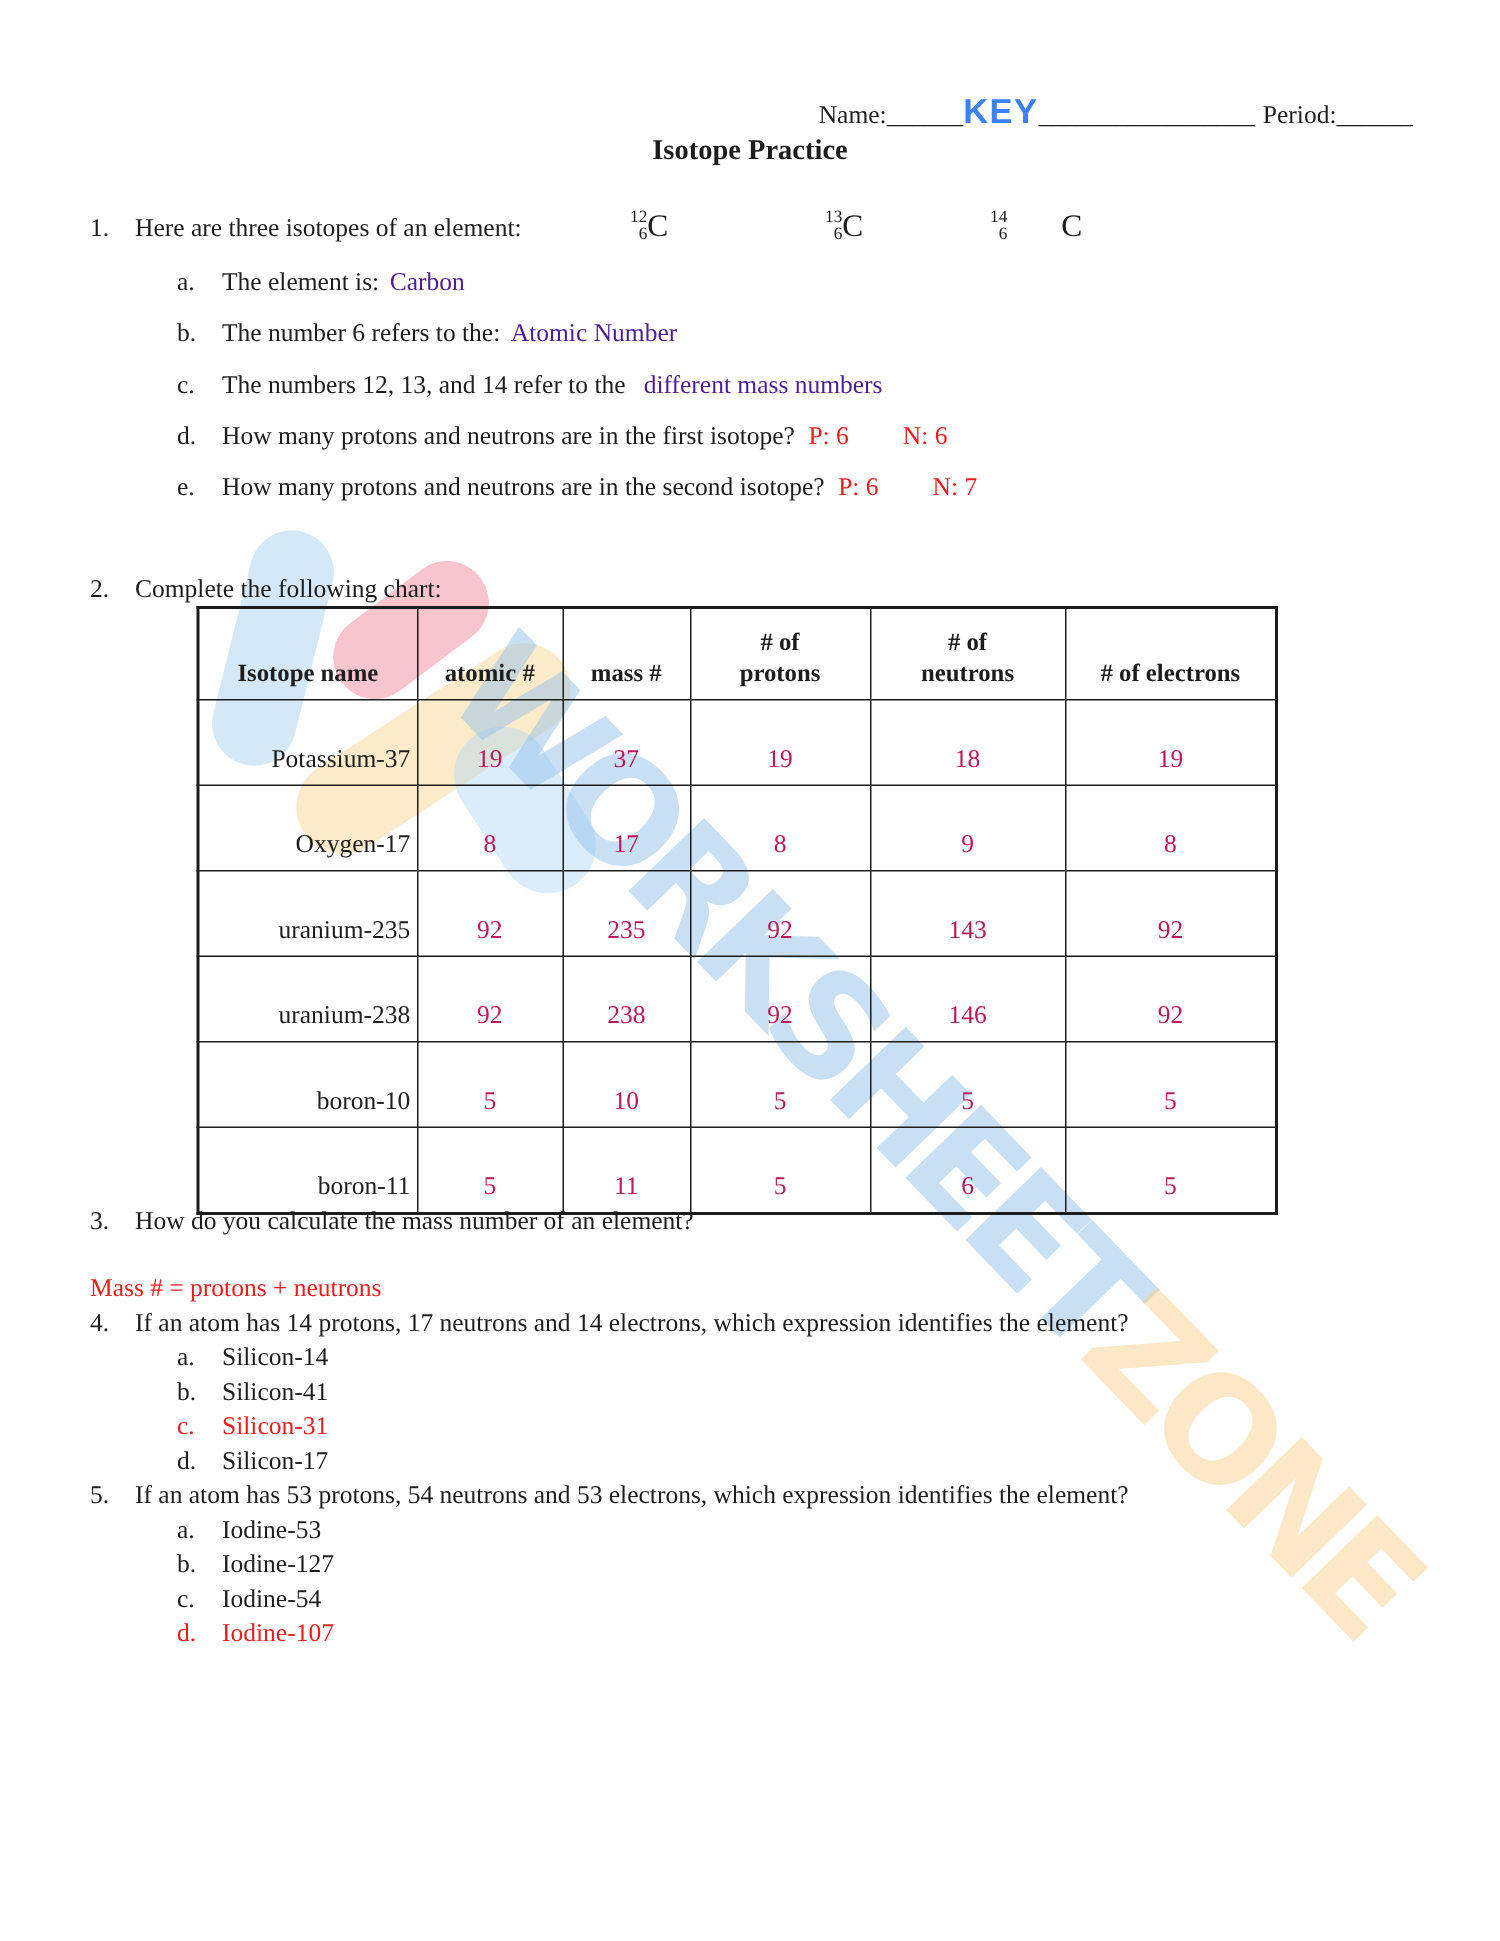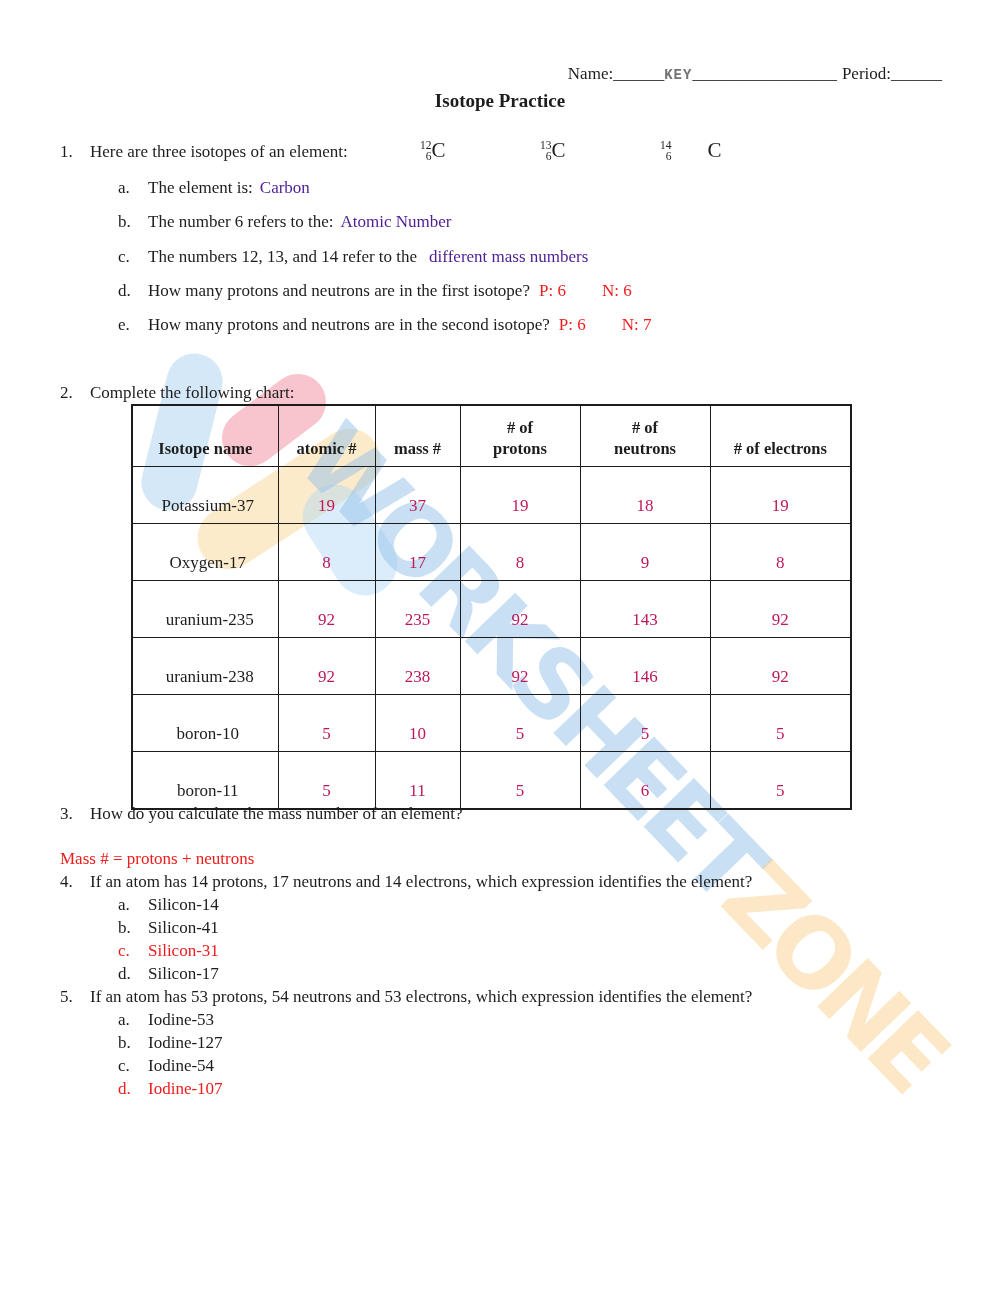--- a/index.html
+++ b/index.html
@@ -19,21 +19,21 @@
   .wm-blue{color:rgba(147,193,234,0.50);}
   .wm-orange{color:rgba(248,206,138,0.48);}
   .logo-svg{position:absolute; left:130px; top:340px;}
   
   .content{position:absolute; inset:0; z-index:1;}
   .abs{position:absolute;}
   .line{font-size:17px; line-height:22px; white-space:nowrap;}
   .red{color:#f01c1c;}
   
   .name-line{top:63px; right:58px; font-size:17px;}
-  .key{color:#737373; font-weight:bold; font-size:14px; letter-spacing:1px; font-family:Liberation Mono, monospace;}
+  .key{color:#3b82f6; font-weight:bold; font-size:23px; letter-spacing:1px; font-family:Liberation Sans, sans-serif;}
   .period-label{margin-left:5px;}
   .title{top:90px; left:0; right:0; text-align:center; font-size:19px; font-weight:bold;}
   
   .qnum{display:inline-block; width:30px;}
   .letter{display:inline-block; width:30px;}
   .q1{top:141px; left:60px;}
   .sub{left:118px;}
   .ans{color:#4c1d95; margin-left:7px;}
   .ansp{color:#f01c1c; margin-left:9px;}
   .ansn{color:#f01c1c; margin-left:36px;}
@@ -45,21 +45,21 @@
   .q2{top:382px; left:60px;}
   .iso-table{
     position:absolute; top:404px; left:131px;
     border-collapse:collapse; table-layout:fixed; background:transparent;
     font-size:17px; border:2.5px solid #1c1c1c;
   }
   .iso-table th,.iso-table td{border:1.6px solid #1c1c1c; vertical-align:bottom; padding:0 4px 7px 4px;}
   .iso-table th{font-weight:bold; text-align:center; height:53px; font-size:16.5px; line-height:21px;}
   .iso-table td{height:49px;}
   .h-top,.h-bot{display:block;}
-  td.tname{text-align:center; padding-left:9px;}
+  td.tname{text-align:right; padding-left:9px;}
   td.tval{text-align:center; color:#be185d;}
   
   .q3{top:803px; left:60px;}
   .q3ans{top:848px; left:60px; color:#f01c1c;}
   .q4{top:871px; left:60px;}
   .q5{top:986px; left:60px;}
 </style>
 </head>
 <body>
 
@@ -83,21 +83,21 @@
 
     <div class="abs line q1" style="width:880px;">
       <span class="qnum">1.</span><span>Here are three isotopes of an element:</span>
       <span class="iso" style="left:360px;">
           <span class="iso-nums">
             <span>12</span>
             <span>6</span>
           </span>
           <span class="iso-sym">C</span>
         </span>
-      <span class="iso" style="left:480px;">
+      <span class="iso" style="left:490px;">
           <span class="iso-nums">
             <span>13</span>
             <span>6</span>
           </span>
           <span class="iso-sym">C</span>
         </span>
       <span class="iso" style="left:600px;gap:36px;">
           <span class="iso-nums">
             <span>14</span>
             <span>6</span>

